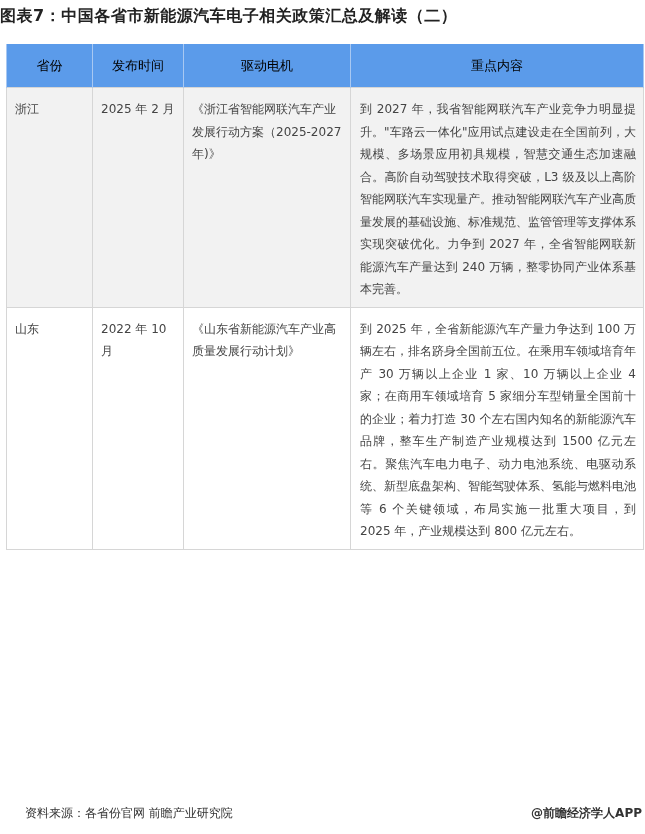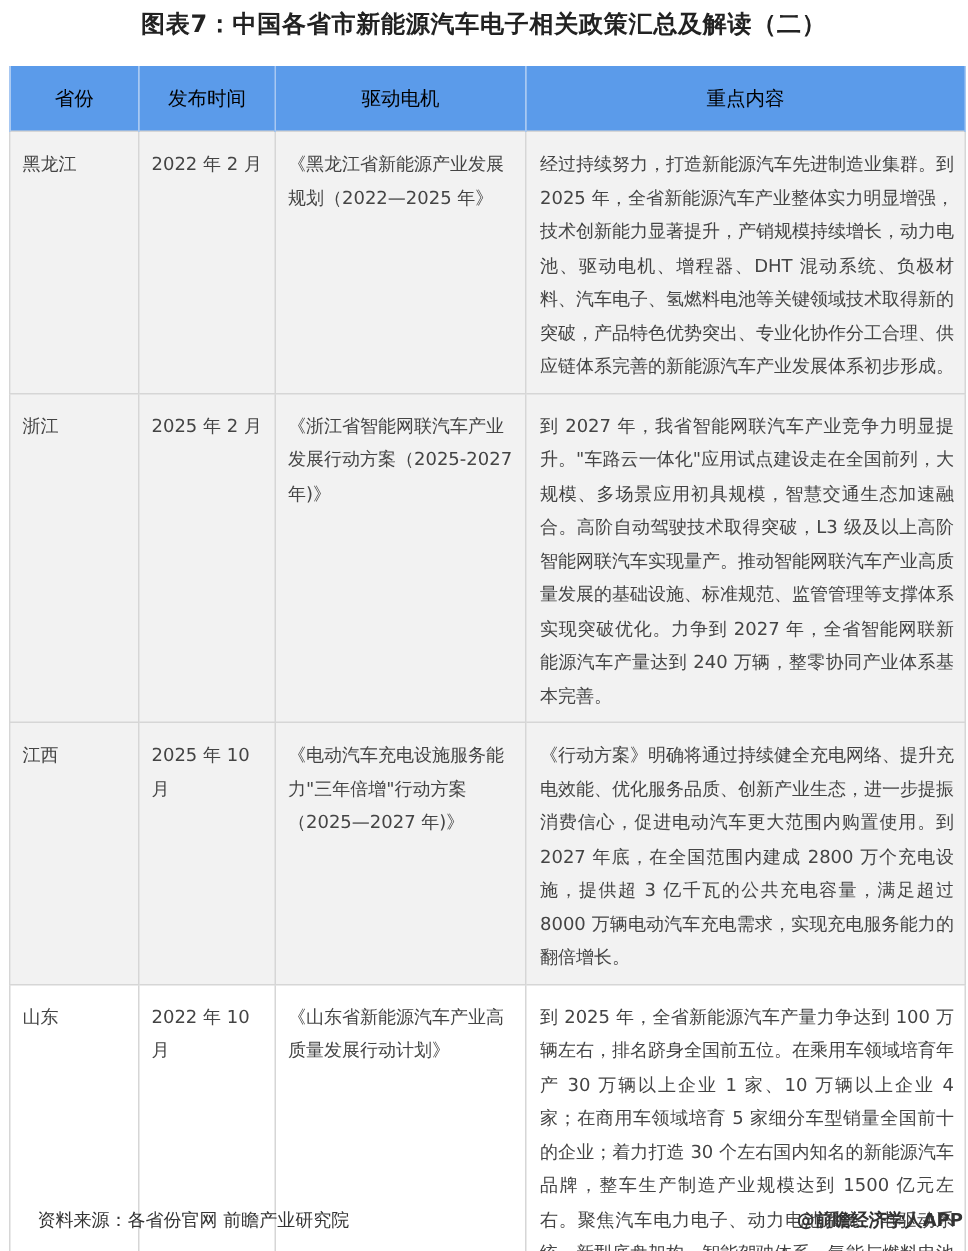--- a/index.html
+++ b/index.html
@@ -1,18 +1,18 @@
 <!DOCTYPE html>
 <html><head>
 <meta charset="utf-8">
 <style>
   html, body { margin: 0; padding: 0; background: #ffffff; }
   body { width: 645px; height: 834px; position: relative; overflow: hidden;
          font-family: "DejaVu Sans", "Liberation Sans", sans-serif; color: #333; }
-  .title { position: absolute; left: 0; top: 6px; width: 645px; text-align: center;
+  .title { position: absolute; left: 0; top: 6px; width: 645px; text-align: left;
            font-size: 16px; font-weight: bold; color: #222; letter-spacing: 0.5px; }
   table { position: absolute; left: 6px; top: 44px; width: 637px; border-collapse: collapse;
           table-layout: fixed; }
   th { background: #5b9bea; color: #000000; font-weight: normal; font-size: 13px;
        height: 43px; border-left: 1px solid #a8c8f2; border-right: 1px solid #a8c8f2; padding: 0; }
   td { vertical-align: top; border: 1px solid #d6d6d6; font-size: 12px; color: #444;
        padding: 10px 8px 6px 8px; line-height: 22.5px; }
   tr.gray td { background: #f2f2f2; }
   tr.white td { background: #ffffff; }
   td.content { text-align: justify; padding-left: 9px; padding-right: 7px; }
@@ -34,37 +34,25 @@
   </colgroup>
   <thead>
     <tr>
       <th>省份</th>
       <th>发布时间</th>
       <th>驱动电机</th>
       <th>重点内容</th>
     </tr>
   </thead>
   <tbody>
-    <tr class="gray" style="height:160px">
-      <td>黑龙江</td>
-      <td>2022 年 2 月</td>
-      <td>《黑龙江省新能源产业发展规划（2022—2025 年》</td>
-      <td class="content">经过持续努力，打造新能源汽车先进制造业集群。到 2025 年，全省新能源汽车产业整体实力明显增强，技术创新能力显著提升，产销规模持续增长，动力电池、驱动电机、增程器、DHT 混动系统、负极材料、汽车电子、氢燃料电池等关键领域技术取得新的突破，产品特色优势突出、专业化协作分工合理、供应链体系完善的新能源汽车产业发展体系初步形成。</td>
-    </tr>
     <tr class="gray" style="height:181px">
       <td>浙江</td>
       <td>2025 年 2 月</td>
       <td>《浙江省智能网联汽车产业发展行动方案（2025-2027 年)》</td>
       <td class="content">到 2027 年，我省智能网联汽车产业竞争力明显提升。"车路云一体化"应用试点建设走在全国前列，大规模、多场景应用初具规模，智慧交通生态加速融合。高阶自动驾驶技术取得突破，L3 级及以上高阶智能网联汽车实现量产。推动智能网联汽车产业高质量发展的基础设施、标准规范、监管管理等支撑体系实现突破优化。力争到 2027 年，全省智能网联新能源汽车产量达到 240 万辆，整零协同产业体系基本完善。</td>
-    </tr>
-    <tr class="gray" style="height:140px">
-      <td>江西</td>
-      <td>2025 年 10 月</td>
-      <td>《电动汽车充电设施服务能力"三年倍增"行动方案（2025—2027 年)》</td>
-      <td class="content">《行动方案》明确将通过持续健全充电网络、提升充电效能、优化服务品质、创新产业生态，进一步提振消费信心，促进电动汽车更大范围内购置使用。到 2027 年底，在全国范围内建成 2800 万个充电设施，提供超 3 亿千瓦的公共充电容量，满足超过 8000 万辆电动汽车充电需求，实现充电服务能力的翻倍增长。</td>
     </tr>
     <tr class="white" style="height:225px">
       <td>山东</td>
       <td>2022 年 10 月</td>
       <td>《山东省新能源汽车产业高质量发展行动计划》</td>
       <td class="content">到 2025 年，全省新能源汽车产量力争达到 100 万辆左右，排名跻身全国前五位。在乘用车领域培育年产 30 万辆以上企业 1 家、10 万辆以上企业 4 家；在商用车领域培育 5 家细分车型销量全国前十的企业；着力打造 30 个左右国内知名的新能源汽车品牌，整车生产制造产业规模达到 1500 亿元左右。聚焦汽车电力电子、动力电池系统、电驱动系统、新型底盘架构、智能驾驶体系、氢能与燃料电池等 6 个关键领域，布局实施一批重大项目，到 2025 年，产业规模达到 800 亿元左右。</td>
     </tr>
   </tbody>
 </table>
 

